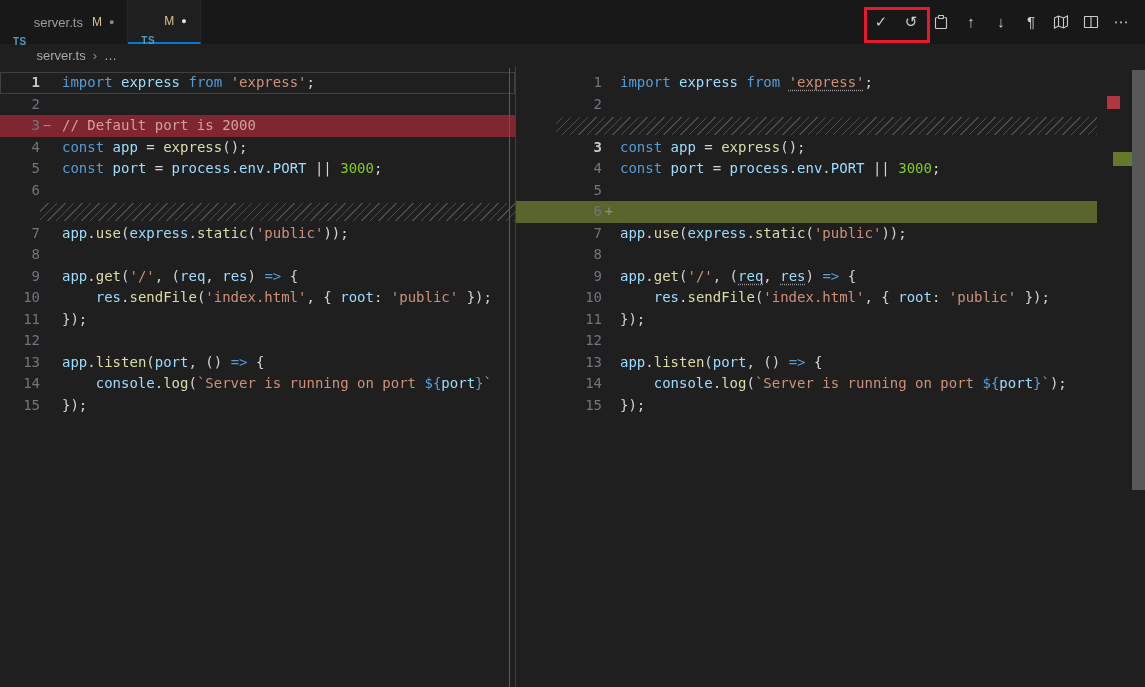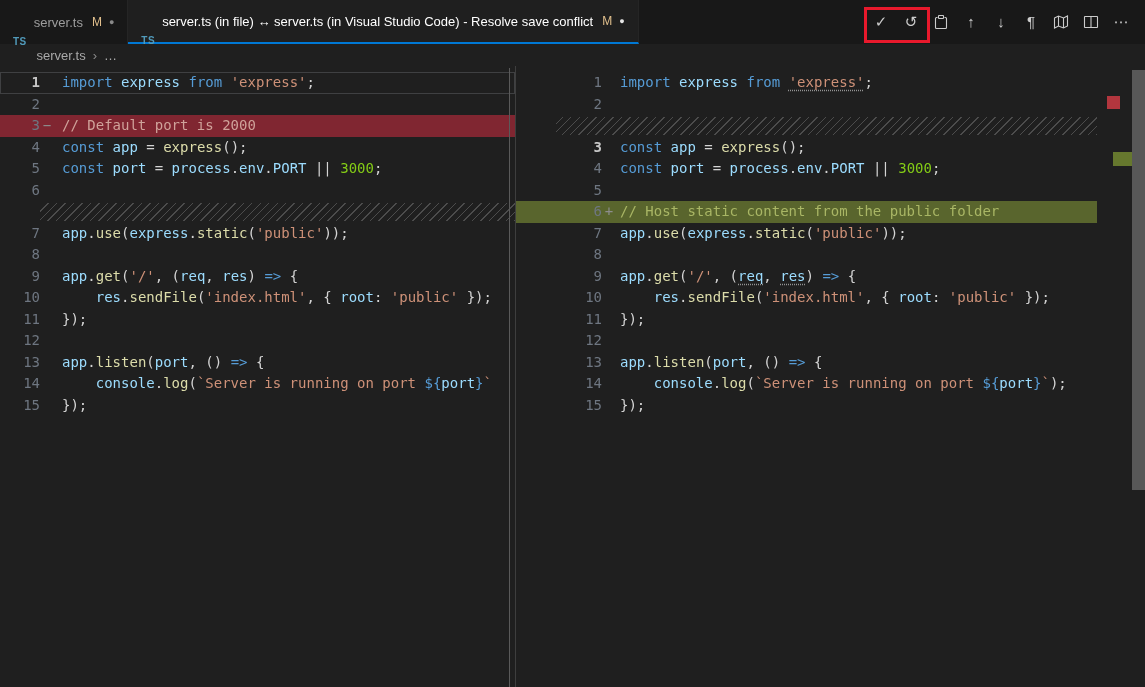--- a/index.html
+++ b/index.html
@@ -70,21 +70,20 @@
 
 <div class="tabbar">
   <div class="tab">
     <span class="ts-icon">TS</span>
     <span>server.ts</span>
     <span class="badge-m">M</span>
     <span class="dot">●</span>
   </div>
   <div class="tab active">
     <span class="ts-icon">TS</span>
-    <span>server.ts (in file) ↔ server.ts (in Visual Studio Code) - Resolve save conflict</span>
     <span class="badge-m">M</span>
     <span class="dot">●</span>
   </div>
   <div class="toolbar" id="toolbar">
       <button class="tbtn">✓</button>
       <button class="tbtn">↺</button>
       <button class="tbtn">
         <svg width="16" height="16" viewBox="0 0 16 16" fill="none">
           <path d="M4.5 3.5h-1a1 1 0 0 0-1 1v9a1 1 0 0 0 1 1h9a1 1 0 0 0 1-1v-9a1 1 0 0 0-1-1h-1"></path>
           <rect x="5.5" y="1.5" width="5" height="3" rx="0.5"></rect>
@@ -222,21 +221,20 @@
           <span class="code"><span class="tk-kw">const</span><span class="tk-pl"> </span><span class="tk-vr">port</span><span class="tk-pl"> = </span><span class="tk-vr">process</span><span class="tk-pl">.</span><span class="tk-vr">env</span><span class="tk-pl">.</span><span class="tk-vr">PORT</span><span class="tk-pl"> || </span><span class="tk-nm">3000</span><span class="tk-pl">;</span></span>
         </div>
         <div class="row">
           <span class="gutter">5</span>
           <span class="sign"></span>
           <span class="code"></span>
         </div>
         <div class="row add">
           <span class="gutter">6</span>
           <span class="sign">+</span>
-          <span class="code"><span class="tk-cmA">// Host static content from the public folder</span></span>
         </div>
         <div class="row">
           <span class="gutter">7</span>
           <span class="sign"></span>
           <span class="code"><span class="tk-vr">app</span><span class="tk-pl">.</span><span class="tk-fn">use</span><span class="tk-pl">(</span><span class="tk-vr">express</span><span class="tk-pl">.</span><span class="tk-fn">static</span><span class="tk-pl">(</span><span class="tk-st">'public'</span><span class="tk-pl">));</span></span>
         </div>
         <div class="row">
           <span class="gutter">8</span>
           <span class="sign"></span>
           <span class="code"></span>

